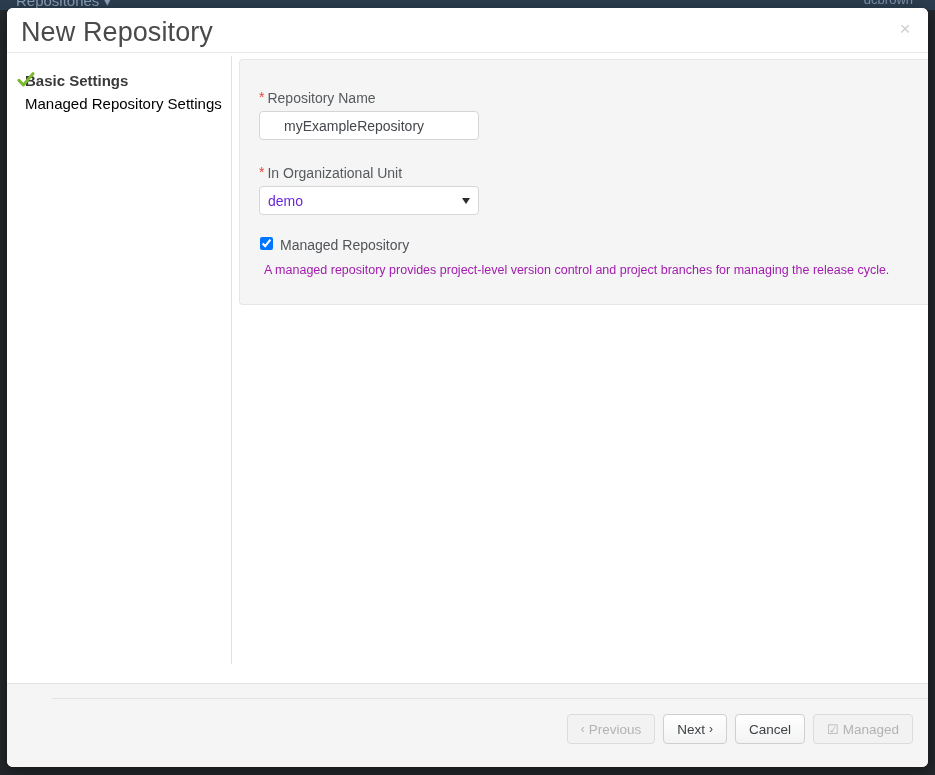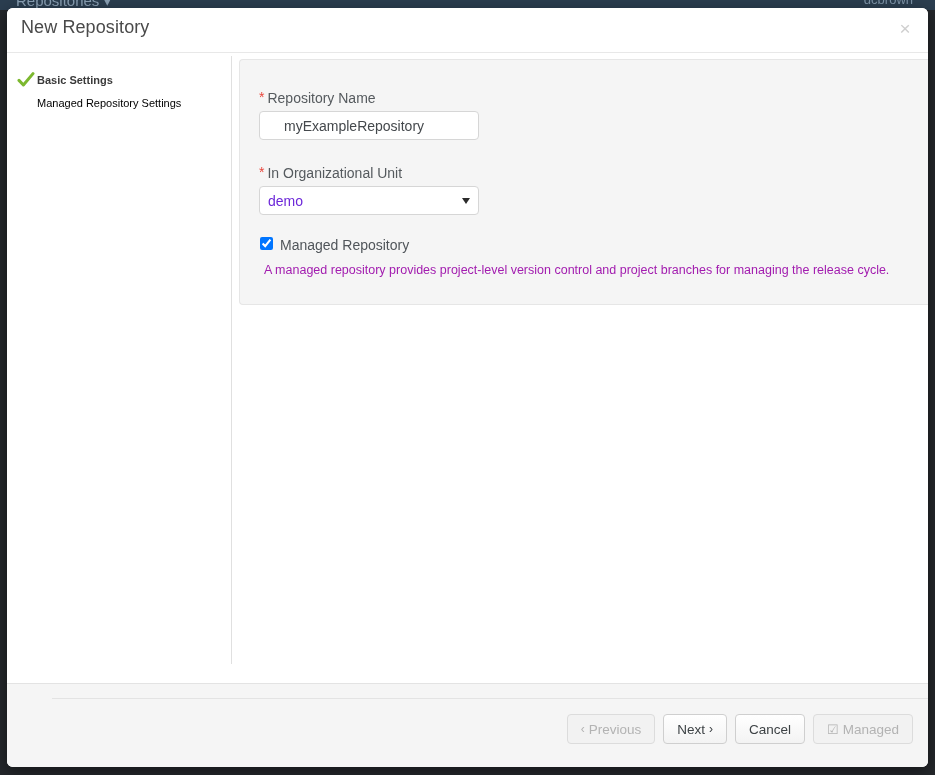--- a/index.html
+++ b/index.html
@@ -64,21 +64,21 @@
     position: relative;
     height: 45px;
     flex: 0 0 45px;
     border-bottom: 1px solid #e8e8e8;
     background: #fff;
   }
   #modal-title {
     position: absolute;
     left: 14px;
     top: 9px;
-    font-size: 18px;
+    font-size: 27px;
     font-weight: normal;
     color: #4a4a4a;
     letter-spacing: 0.1px;
     white-space: nowrap;
   }
   #close-btn {
     position: absolute;
     right: 10px;
     top: 8px;
     width: 26px;
@@ -107,22 +107,22 @@
     position: absolute;
     left: 0;
     top: 0;
     width: 217px;
     padding-top: 16px;
   }
   .wiz-item {
     position: relative;
     height: 23px;
     line-height: 23px;
-    padding-left: 30px;
-    font-size: 11px;
+    padding-left: 18px;
+    font-size: 15px;
     white-space: nowrap;
     cursor: pointer;
   }
   .wiz-item.active {
     font-weight: bold;
     color: #3a3a3a;
   }
   .wiz-item.inactive {
     color: #000000;
   }

